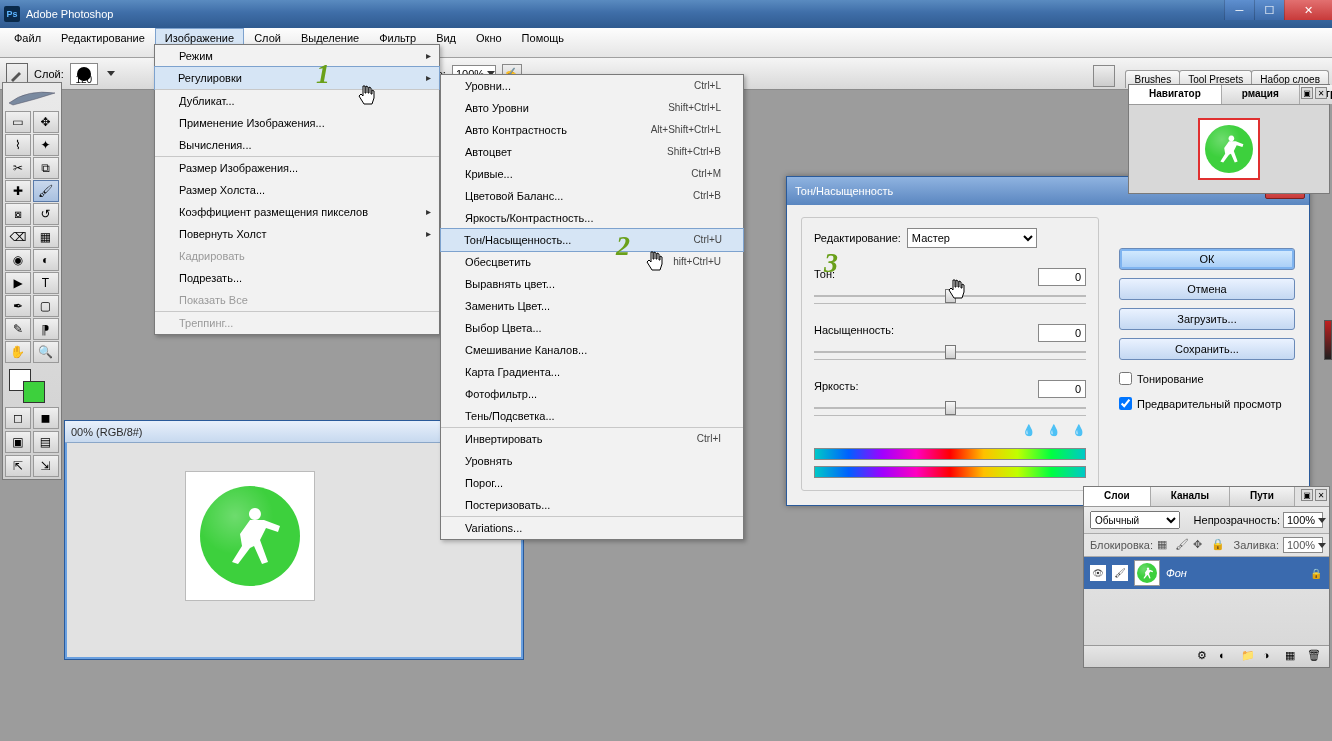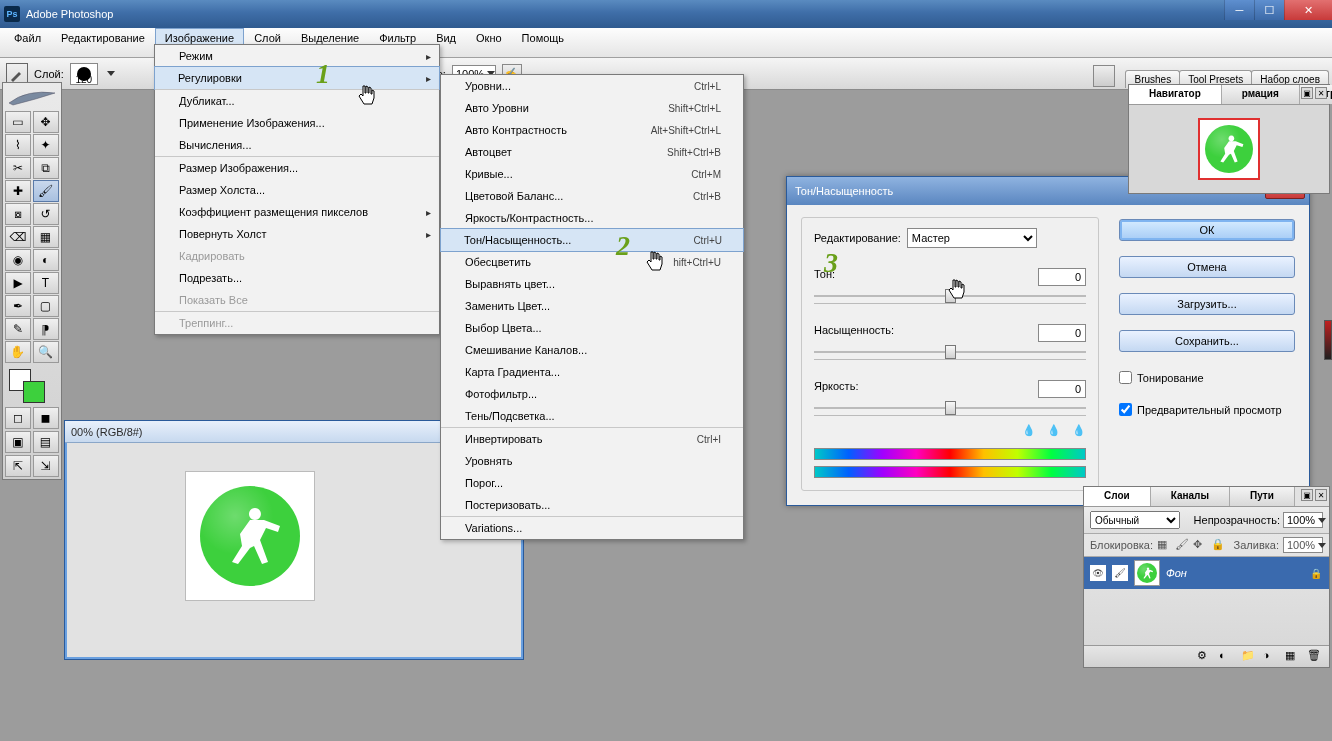--- a/index.html
+++ b/index.html
@@ -50,21 +50,21 @@
 .docwin .dctl span{ width:18px;height:16px;border:1px solid #888;background:linear-gradient(#f6f6f6,#d6d6d6); display:inline-flex;align-items:center;justify-content:center;font-size:9px;}
 .canvas { position:absolute; left:120px; top:50px; width:130px; height:130px; background:#fff; border:1px solid #bbb; display:flex; align-items:center; justify-content:center;}
 .runner { width:100px; height:100px; border-radius:50%; background:#3dd03d; position:relative;}
 .runner::after{content:"";position:absolute;inset:0;background:radial-gradient(circle at 35% 30%, rgba(255,255,255,.25), transparent 40%);}
 .runfig { position:absolute; left:0; top:0; width:100%; height:100%;}
 
 
 .dropdown { position:absolute; background:#f2f2f2; border:1px solid #7a7a7a; box-shadow:2px 2px 4px rgba(0,0,0,.25); }
 .dd1 { left:154px; top:44px; width:286px; }
 .dd2 { left:440px; top:74px; width:304px; }
-.ddrow { display:flex; align-items:center; justify-content:space-between; padding:5px 22px 5px 24px; position:relative;}
+.ddrow { display:flex; align-items:flex-start; justify-content:space-between; padding:5px 22px 5px 24px; position:relative;}
 .ddrow.sep { border-top:1px solid #c8c8c8; }
 .ddrow.disabled { color:#9a9a9a; }
 .ddrow.hover { background:#d6e5f5; border:1px solid #7da2ce; margin:-1px; padding:5px 21px 5px 23px;}
 .ddrow.sub::after { content:"▸"; position:absolute; right:8px; font-size:10px; color:#333;}
 .ddrow .sc { color:#444; font-size:10px;}
 
 
 .dialog { position:absolute; left:786px; top:176px; width:524px; background:#f0f0f0; border:1px solid #2a5a9a; box-shadow:0 0 6px rgba(0,0,0,.35);}
 .dialog .dlgtitle { height:28px; background:linear-gradient(#8fb3e0,#5a86c0); display:flex; align-items:center; padding:0 8px; color:#fff; position:relative;}
 .dialog .dlgclose { position:absolute; right:4px; top:4px; width:40px; height:18px; background:linear-gradient(#e27070,#c83a3a); border:1px solid #7a2020; border-radius:2px; color:#fff; display:flex; align-items:center; justify-content:center; font-size:11px;}
@@ -73,21 +73,21 @@
 .editrow { display:flex; align-items:center; gap:6px; margin-bottom:12px;}
 .editrow select { width:130px; height:20px; border:1px solid #888; background:#fff; font-size:11px;}
 .paramrow { display:flex; justify-content:space-between; margin:20px 0 2px;}
 .paramrow input { width:48px; height:18px; border:1px solid #888; text-align:right; padding:0 4px; font-size:11px;}
 .slider { height:16px; position:relative; border-bottom:1px solid #bbb; margin-bottom:8px;}
 .slider .track { position:absolute; left:0; right:0; top:7px; height:2px; background:#bbb;}
 .slider .thumb { position:absolute; top:1px; width:11px; height:14px; background:linear-gradient(#f8f8f8,#d0d0d0); border:1px solid #777; left:calc(50% - 5px);}
 .eyedrops { text-align:right; margin-top:6px;}
 .eyedrops span { display:inline-block; width:18px; height:18px; margin-left:4px;}
 .huestrip { height:12px; background:linear-gradient(90deg,#00c8c8,#0060ff,#a000ff,#ff00c0,#ff0000,#ffc000,#c0ff00,#00ff40,#00c8c8); border:1px solid #888; margin-top:6px;}
-.dlgright { width:176px; display:flex; flex-direction:column; gap:15px; padding-top:2px;}
+.dlgright { width:176px; display:flex; flex-direction:column; gap:8px; padding-top:2px;margin-top:29px;}
 .dlgbtn { height:22px; border:1px solid #6a8ab8; background:linear-gradient(#eaf2ff,#c4d8f2); border-radius:3px; display:flex; align-items:center; justify-content:center;}
 .dlgbtn.primary { background:linear-gradient(#d6ecff,#a6ccf6); box-shadow:0 0 0 2px #7fb4f0 inset;}
 .chk { display:flex; align-items:center; gap:5px; margin-top:4px;}
 .chk input { width:13px; height:13px;}
 
 
 .panel { position:absolute; background:linear-gradient(#ececec,#d6d6d6); border:1px solid #7a7a7a;}
 .panel .ptabs { display:flex; height:20px; border-bottom:1px solid #9a9a9a; background:#e2e2e2;}
 .panel .ptabs .pt { padding:3px 20px; font-size:10px; border-right:1px solid #aaa; background:linear-gradient(#f4f4f4,#d8d8d8);font-weight:bold;}
 .panel .ptabs .pt.act { background:#fff;}

